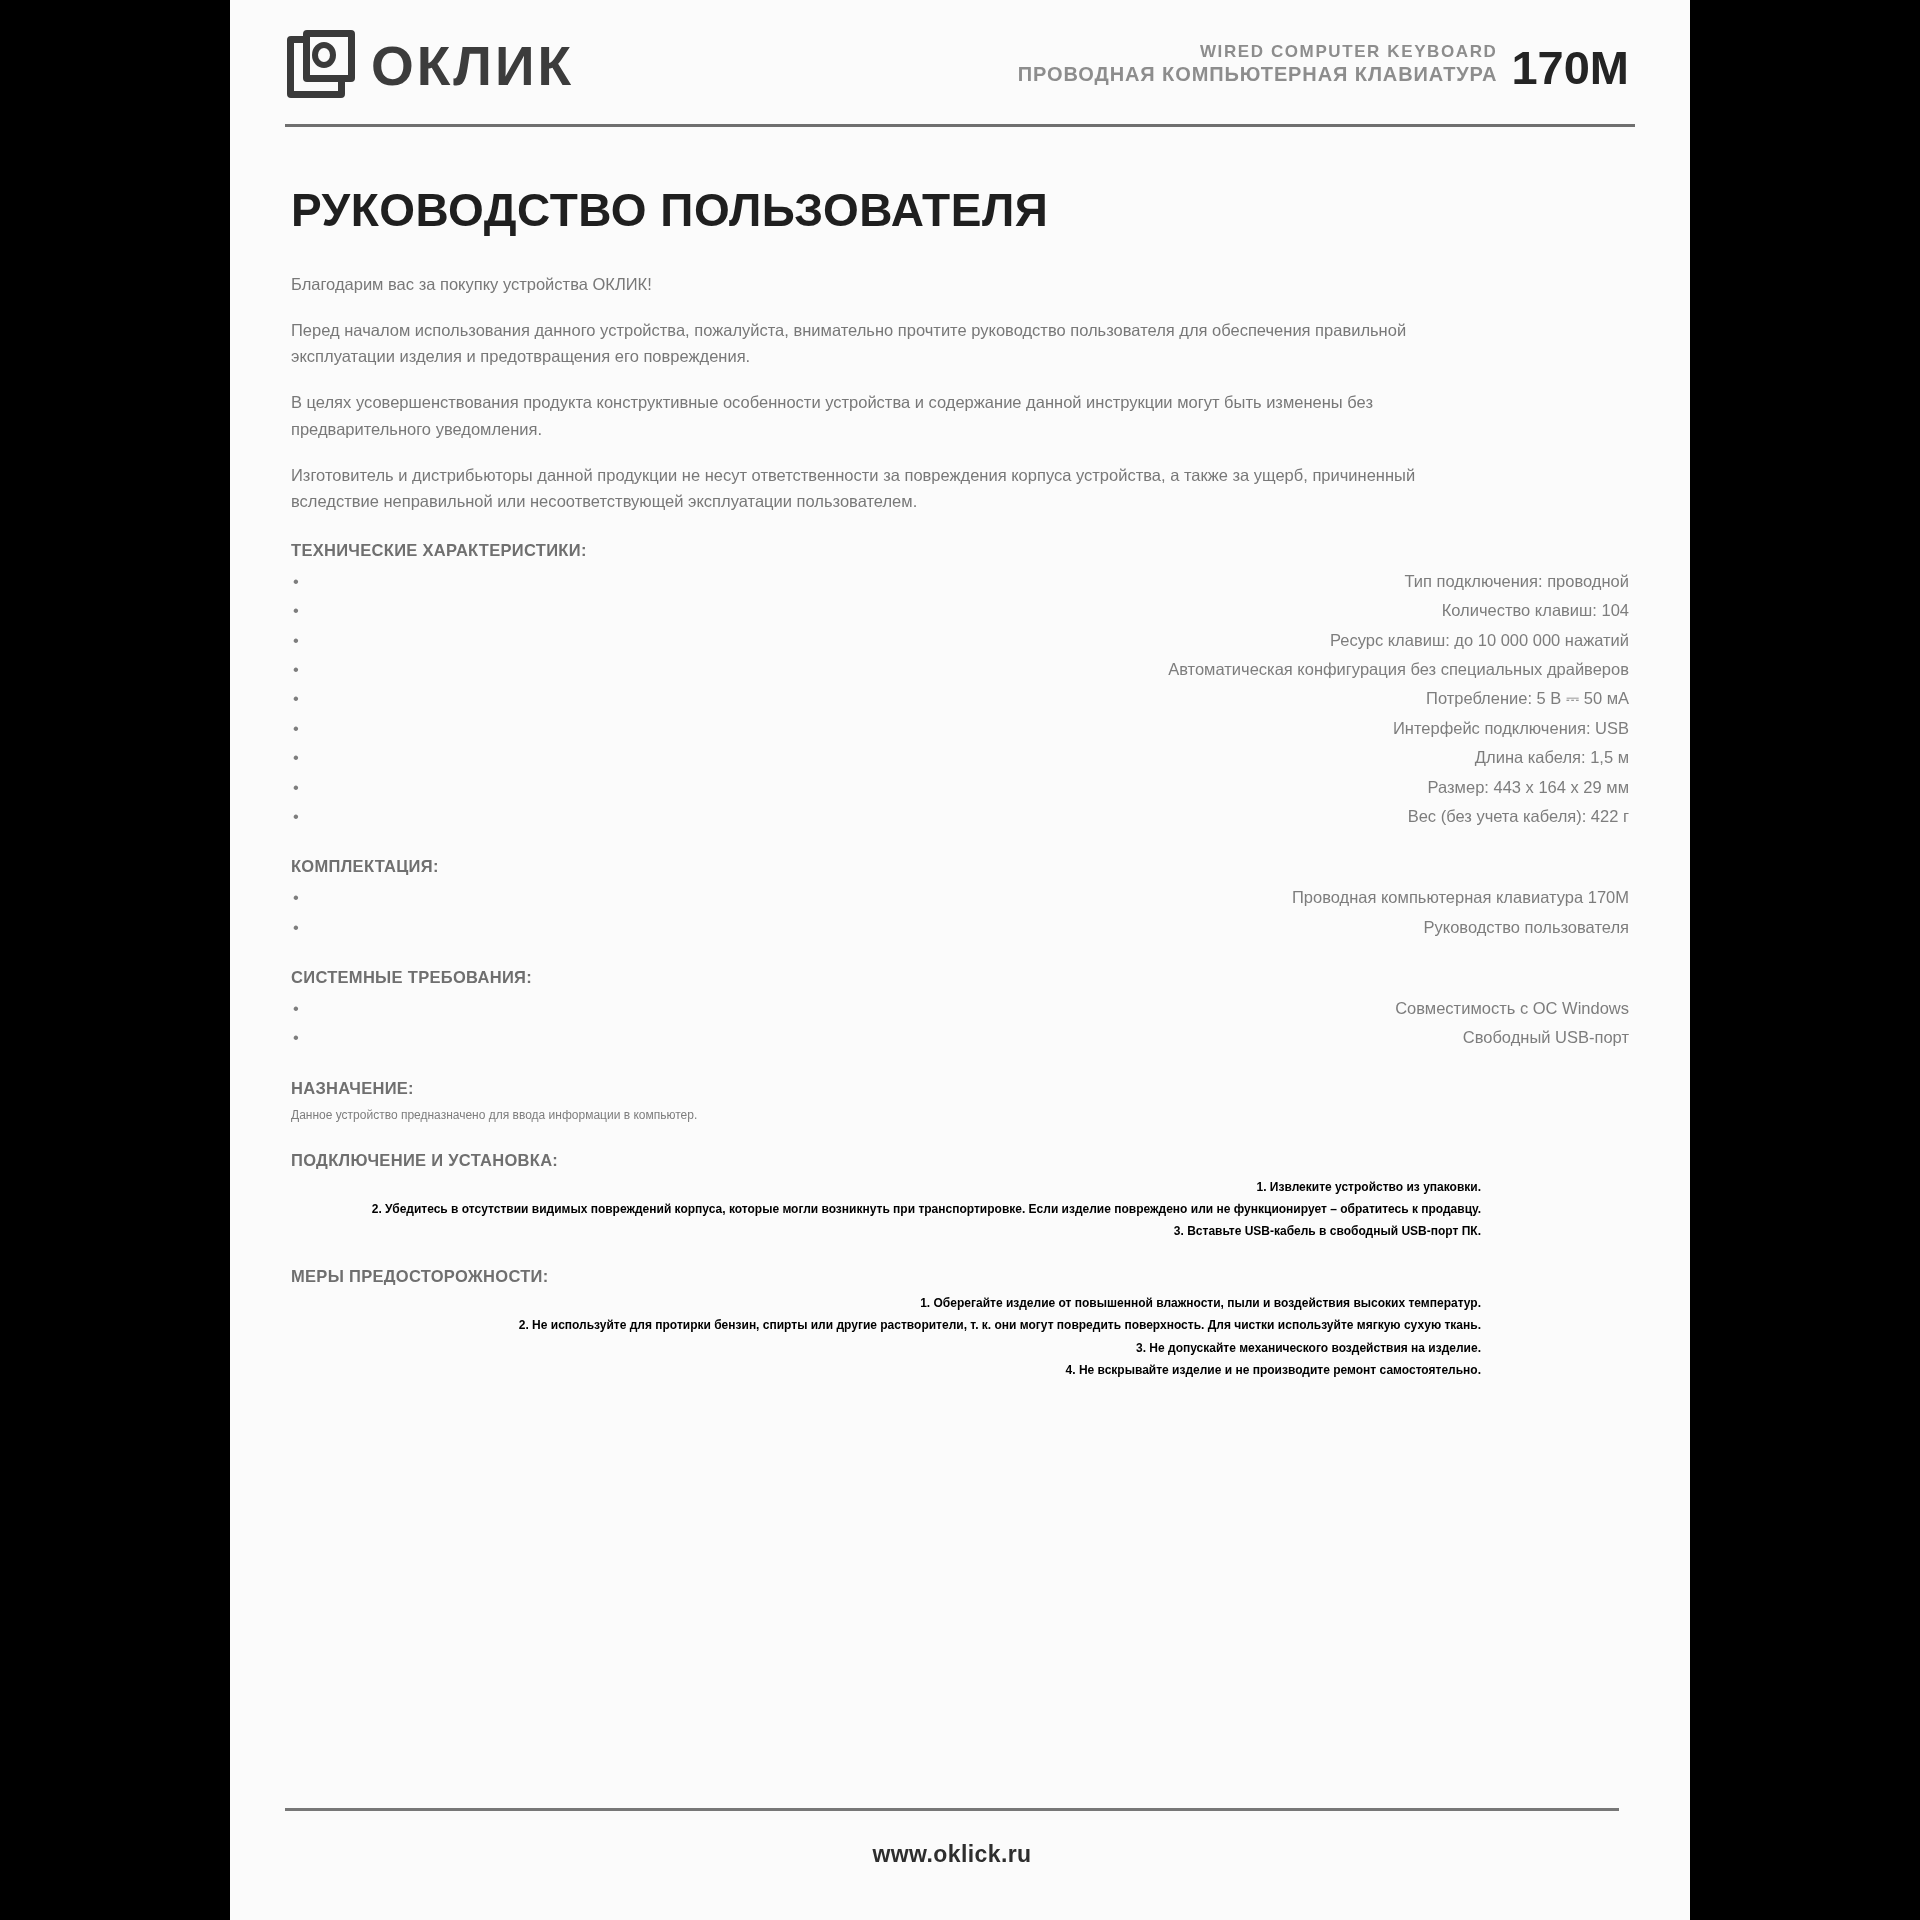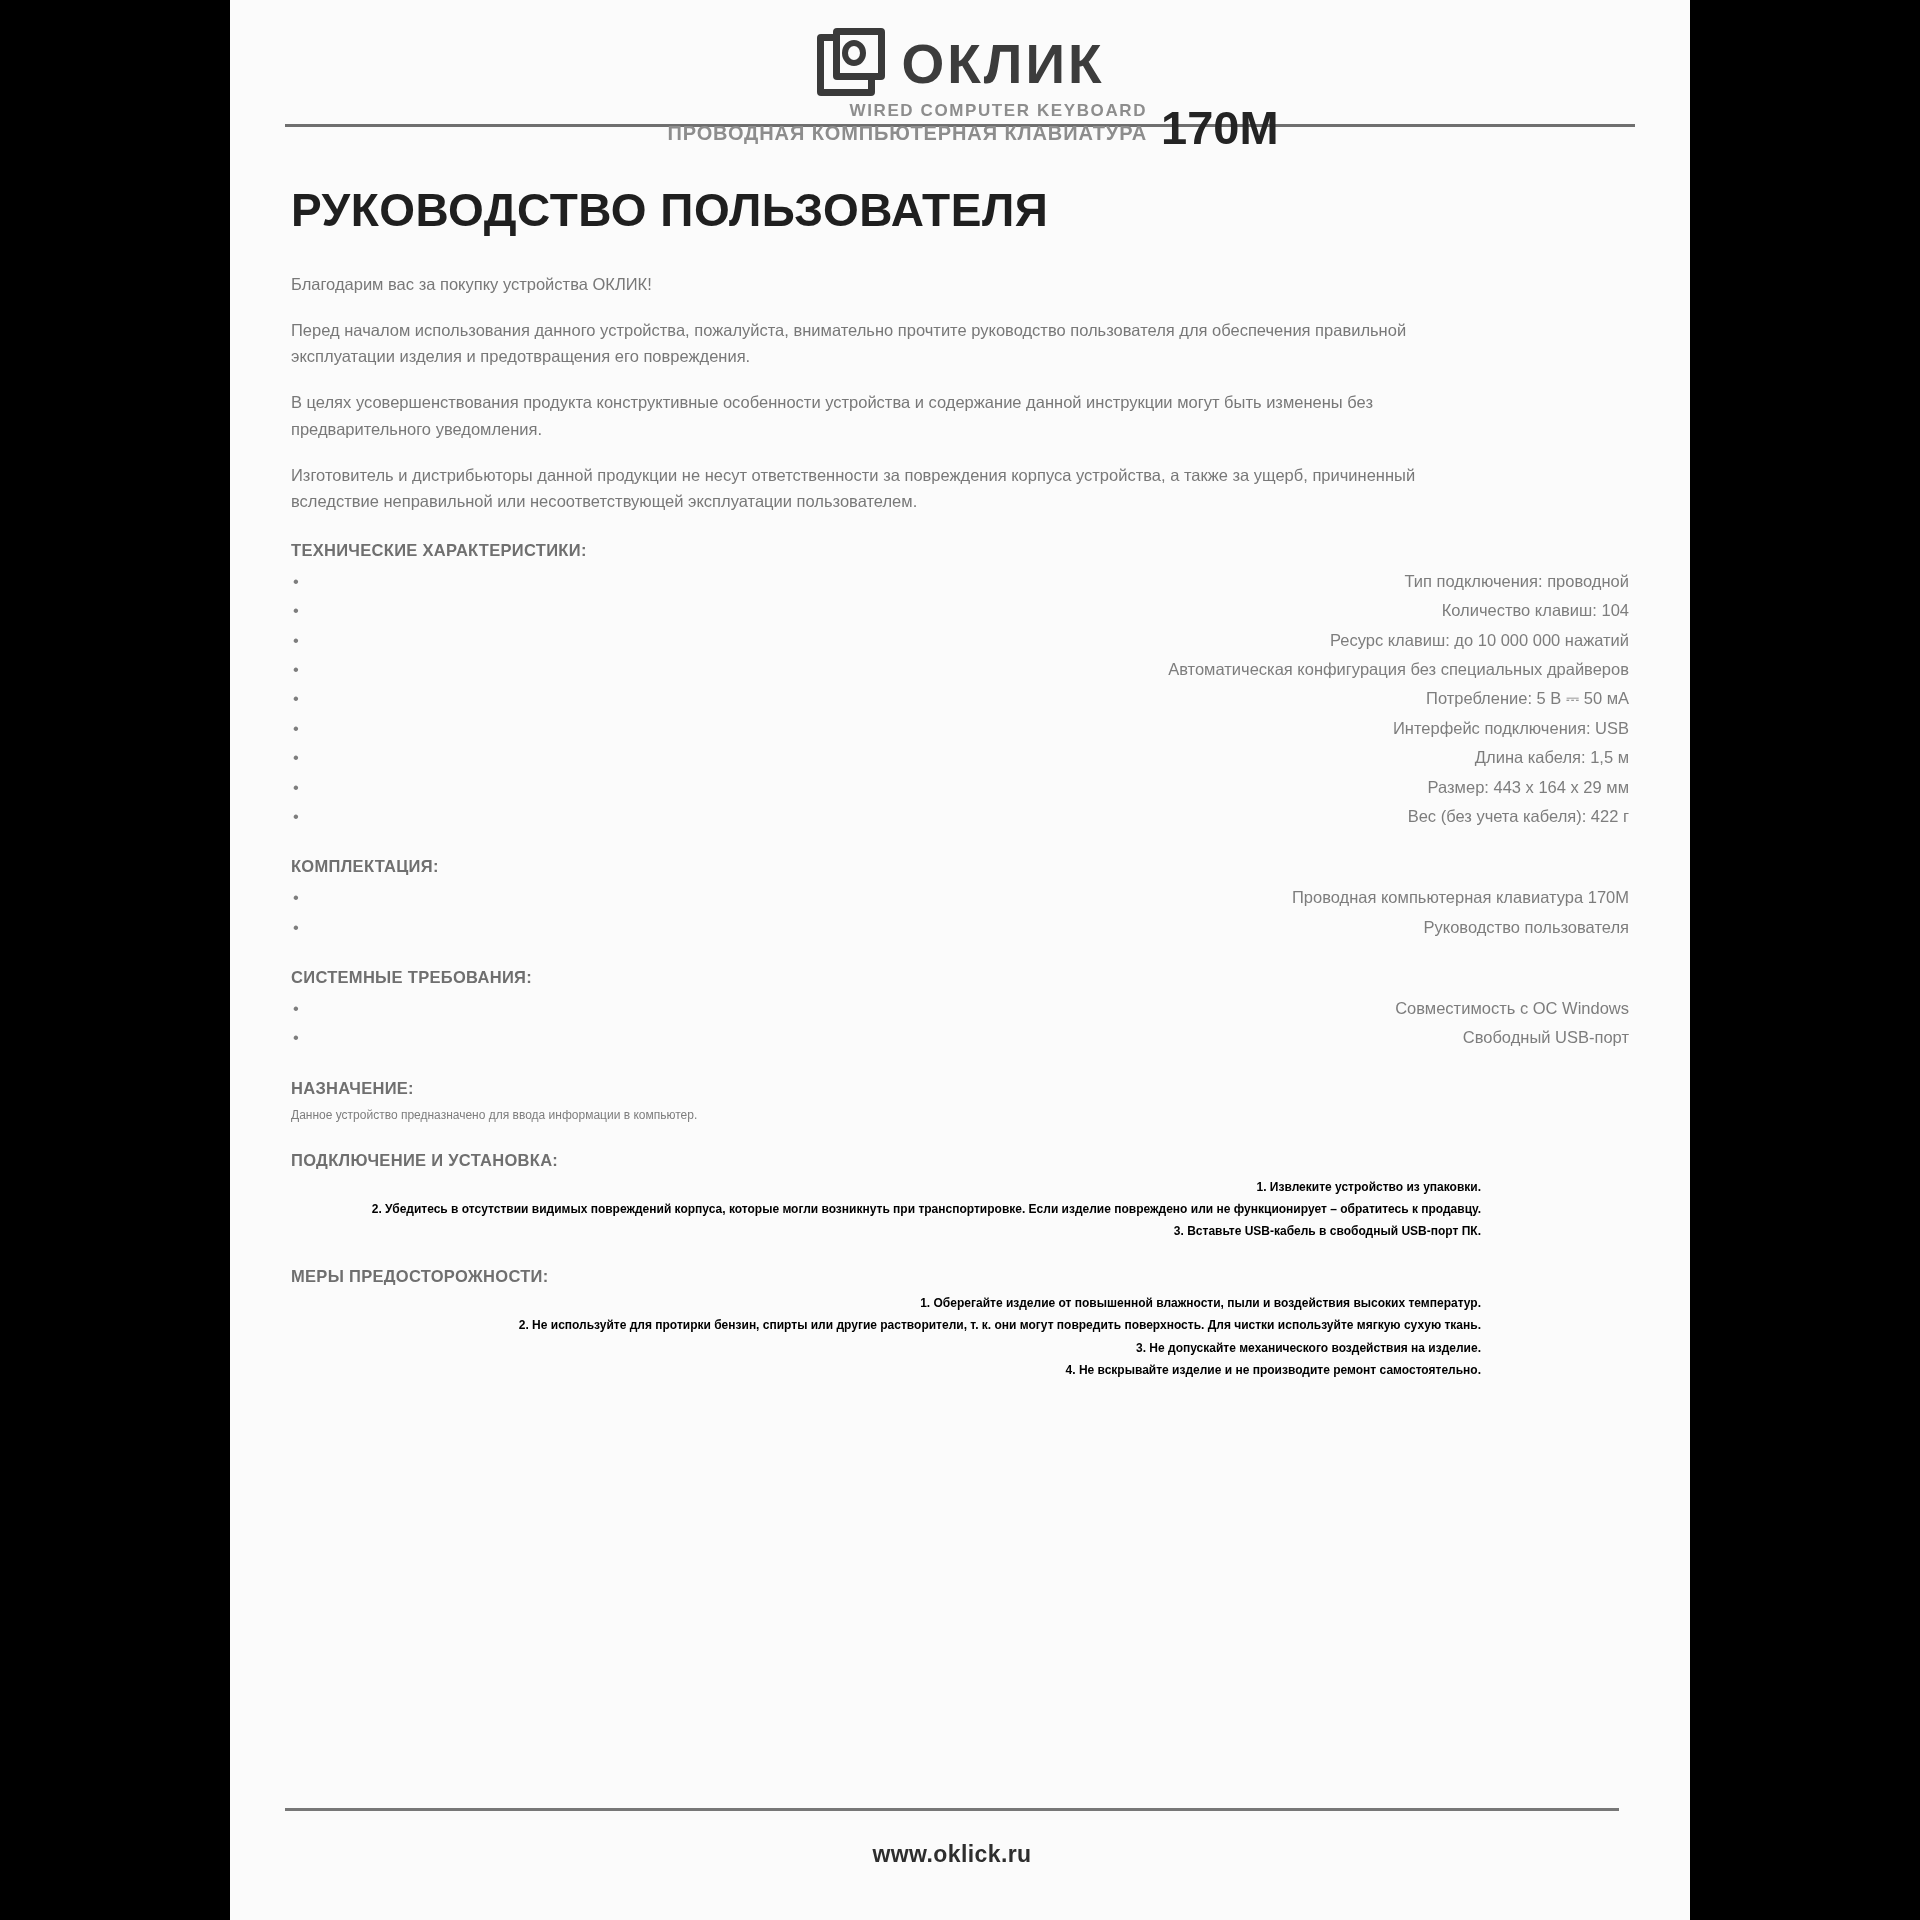--- a/index.html
+++ b/index.html
@@ -31,21 +31,20 @@
     padding: 0 55px;
   }
 
   
   .header {
     display: flex;
     align-items: center;
     justify-content: space-between;
     padding: 28px 0 14px 0;
     height: 118px;
-    flex-direction: column;
   }
   .brand {
     display: flex;
     align-items: center;
     gap: 14px;
     margin-left: 0;
   }
   .logo-mark {
     width: 72px;
     height: 72px;

